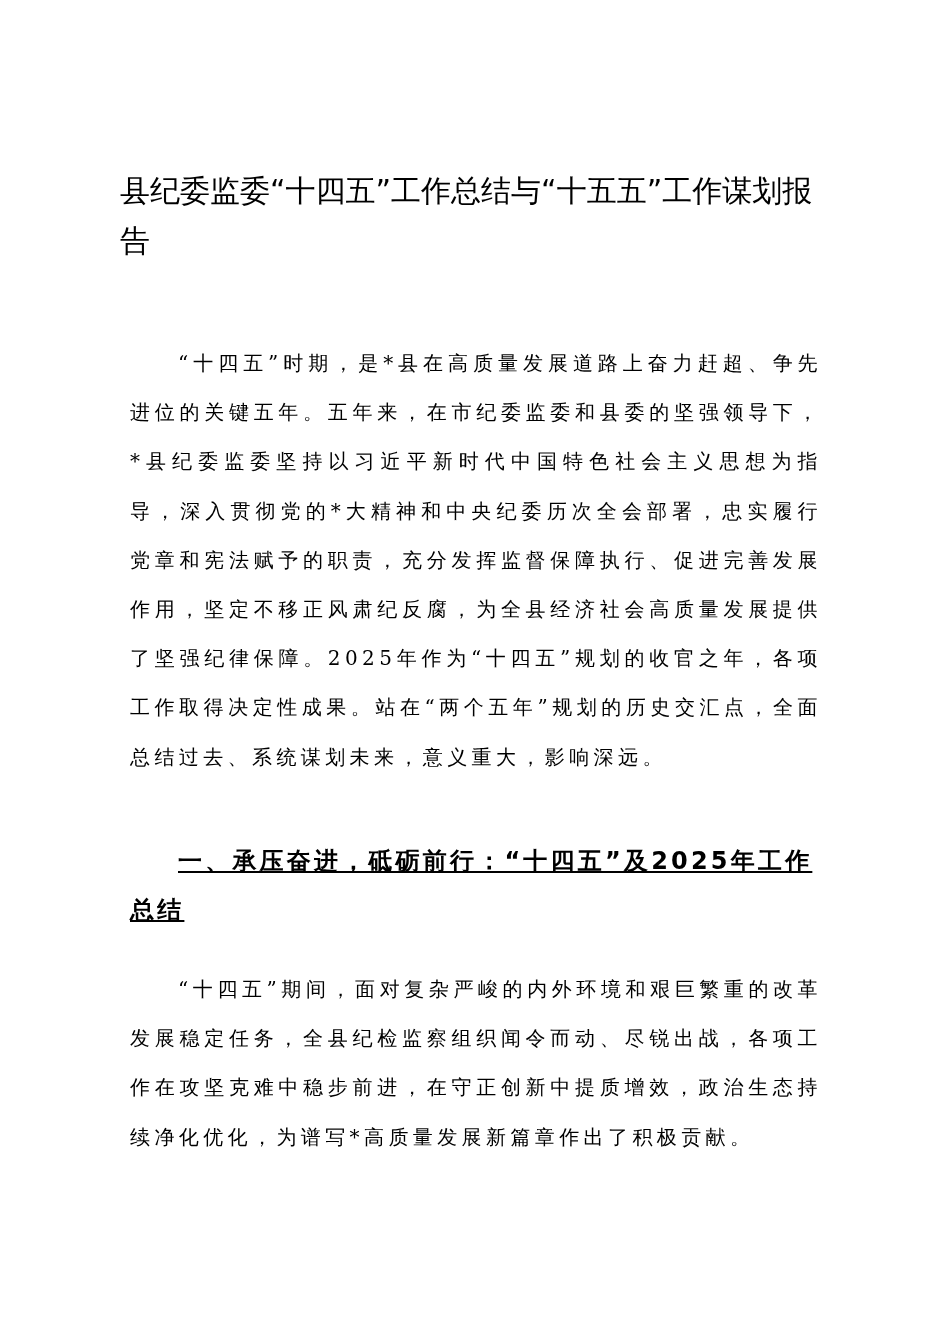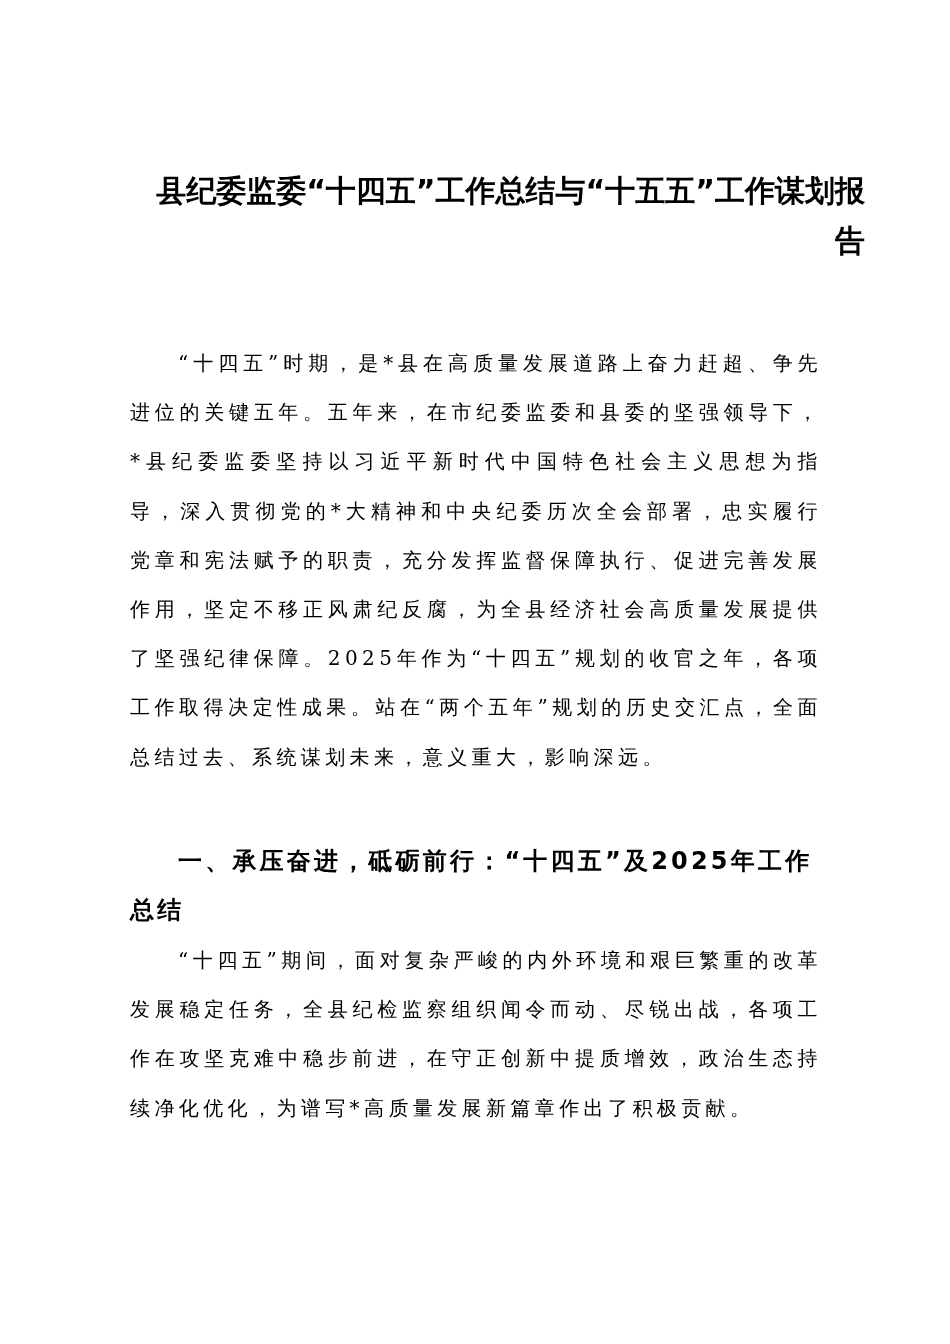--- a/index.html
+++ b/index.html
@@ -1,29 +1,29 @@
 <!DOCTYPE html>
 <html><head>
 <meta charset="utf-8">
 <style>
   html, body { margin: 0; padding: 0; background: #ffffff; }
   body { width: 950px; height: 1344px; position: relative; overflow: hidden;
          font-family: "DejaVu Serif", "Liberation Serif", serif; color: #000; }
   .page { position: absolute; left: 130px; top: 0; width: 692px; }
   .title { position: absolute; left: -10px; width: 712px; top: 166px;
-           text-align: right; font-family: "DejaVu Sans", "Liberation Sans", sans-serif;
-           font-weight: bold; font-size: 30px; line-height: 50px; letter-spacing: 0px; margin-left: 33px; }
+           text-align: left; font-family: "DejaVu Sans", "Liberation Sans", sans-serif;
+           font-weight: normal; font-size: 30px; line-height: 50px; letter-spacing: 0px; }
   .body-text { position: absolute; left: 0; width: 692px; font-size: 20px;
                line-height: 49.2px; text-align: justify; text-indent: 48px;
                letter-spacing: 4.4px; }
   .para1 { top: 339px; }
   .heading { position: absolute; left: 0; width: 692px; top: 837px; font-size: 24px;
              line-height: 49.2px; text-indent: 48px; font-weight: bold;
-             font-family: "DejaVu Sans", "Liberation Sans", sans-serif; letter-spacing: 3.2px; }
-  .para2 { top: 936px; }
+             font-family: "DejaVu Sans", "Liberation Sans", sans-serif; letter-spacing: 3.2px; text-decoration: underline; }
+  .para2 { top: 965px; }
 </style>
 </head>
 <body>
 
 <div class="page">
   <div class="title">县纪委监委“十四五”工作总结与“十五五”工作谋划报告</div>
   <p class="body-text para1" style="margin:0">“十四五”时期，是*县在高质量发展道路上奋力赶超、争先进位的关键五年。五年来，在市纪委监委和县委的坚强领导下，*县纪委监委坚持以习近平新时代中国特色社会主义思想为指导，深入贯彻党的*大精神和中央纪委历次全会部署，忠实履行党章和宪法赋予的职责，充分发挥监督保障执行、促进完善发展作用，坚定不移正风肃纪反腐，为全县经济社会高质量发展提供了坚强纪律保障。2025年作为“十四五”规划的收官之年，各项工作取得决定性成果。站在“两个五年”规划的历史交汇点，全面总结过去、系统谋划未来，意义重大，影响深远。</p>
   <p class="heading" style="margin:0">一、承压奋进，砥砺前行：“十四五”及2025年工作总结</p>
   <p class="body-text para2" style="margin:0">“十四五”期间，面对复杂严峻的内外环境和艰巨繁重的改革发展稳定任务，全县纪检监察组织闻令而动、尽锐出战，各项工作在攻坚克难中稳步前进，在守正创新中提质增效，政治生态持续净化优化，为谱写*高质量发展新篇章作出了积极贡献。</p>
 </div>

